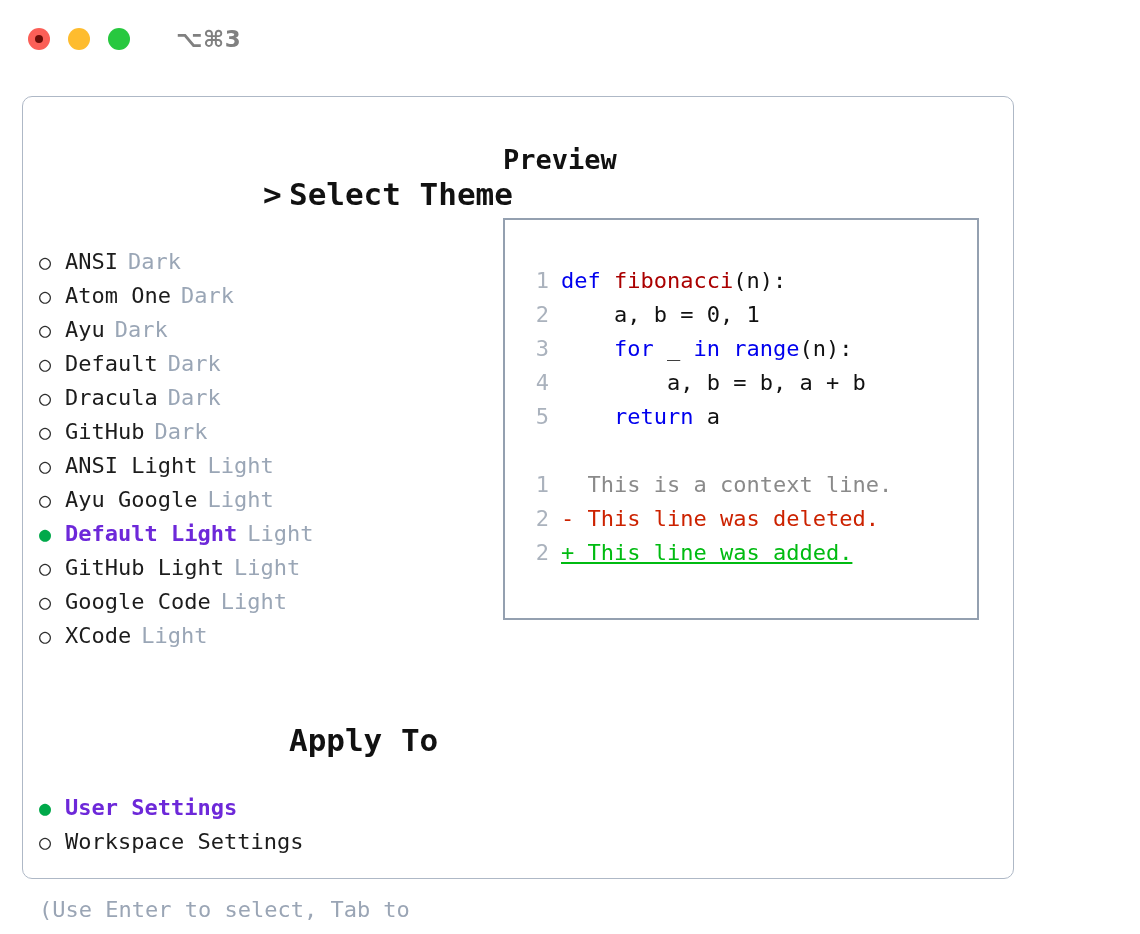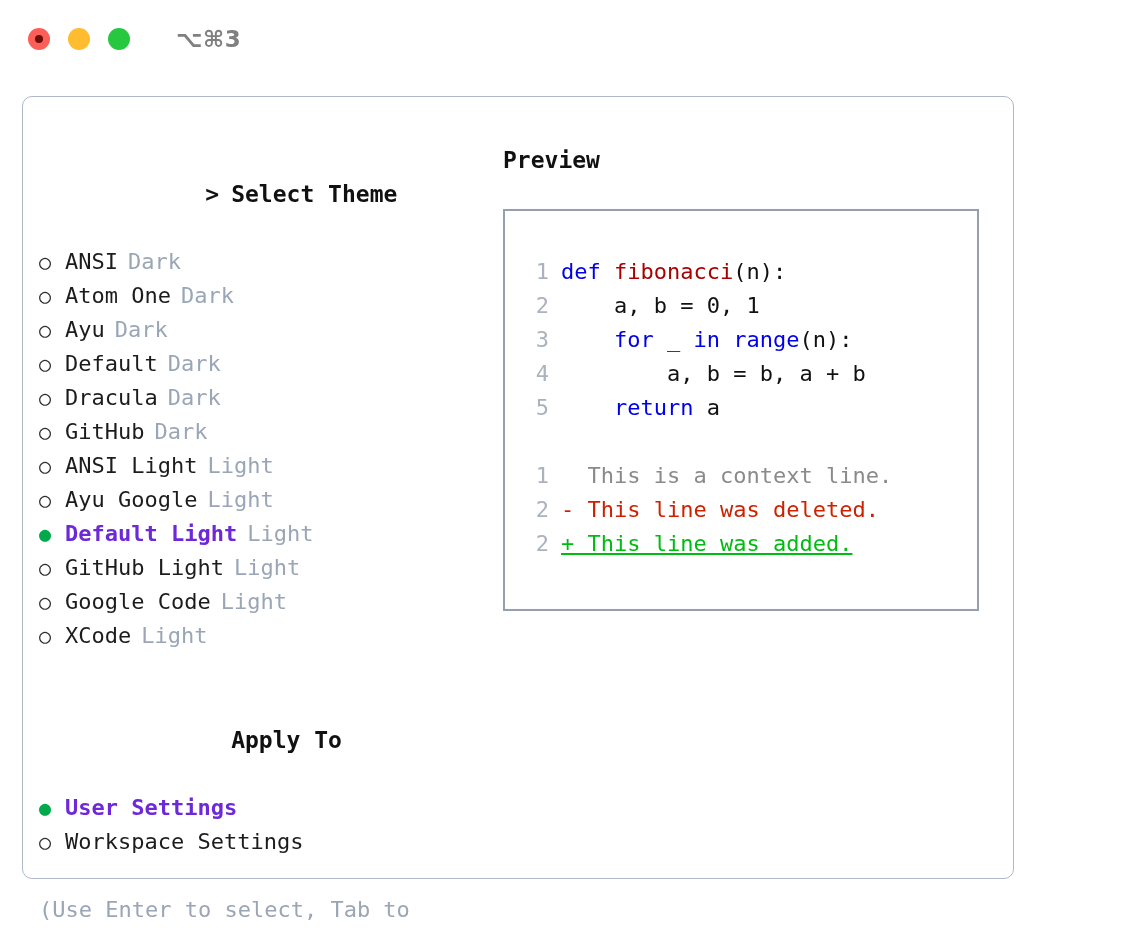--- a/index.html
+++ b/index.html
@@ -95,21 +95,21 @@
   }
 
   
   #left-column {
     width: 466px;
     box-sizing: border-box;
     padding-left: 16px;
   }
 
   .section-header {
-    font-size: 23px;
+    font-size: 31px;
     font-weight: 700;
     color: #111111;
     line-height: 34px;
     white-space: pre;
     display: block;
   }
   .section-header .marker {
     display: inline-block;
     width: 26px;
   }
@@ -148,25 +148,25 @@
     width: 420px;
   }
 
   
   #right-column {
     flex: 1;
     box-sizing: border-box;
     padding-left: 14px;
   }
   #preview-header {
-    font-size: 23px;
+    font-size: 27px;
     font-weight: 700;
     color: #111111;
     line-height: 34px;
-    margin-bottom: 32px;
+    margin-bottom: 41px;
   }
   #preview-box {
     width: 476px;
     height: 402px;
     border: 2px solid #94a0b0;
     box-sizing: border-box;
     background: #ffffff;
     padding: 44px 0 0 14px;
   }
 

